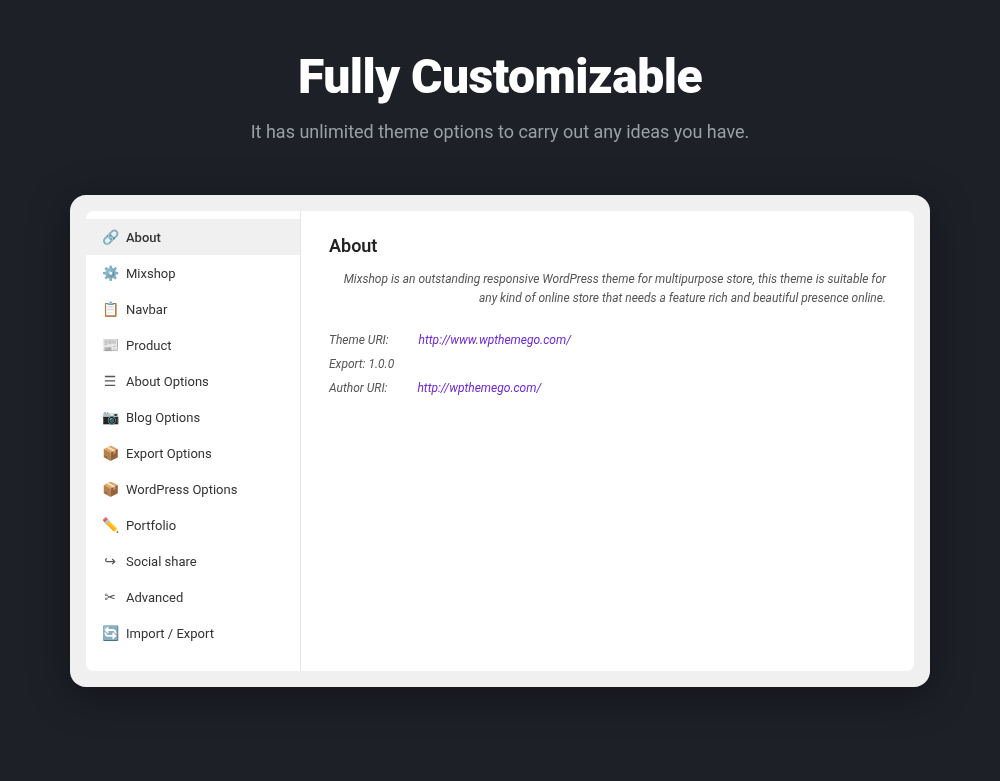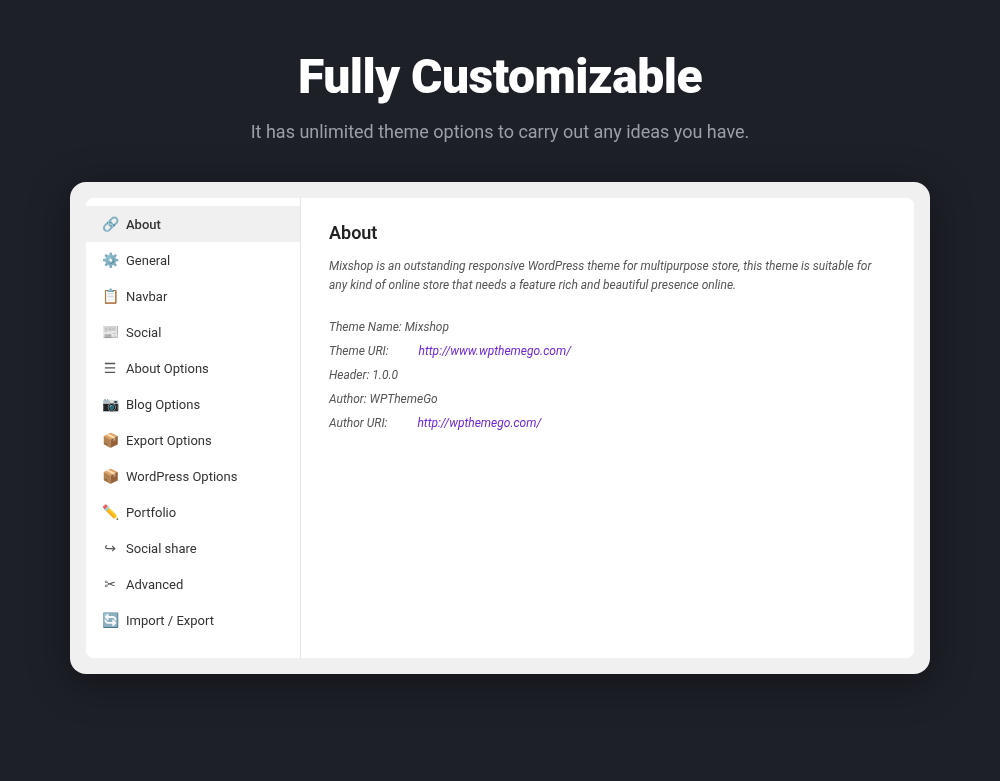--- a/index.html
+++ b/index.html
@@ -23,21 +23,21 @@
       font-size: 48px;
       font-weight: 900;
       letter-spacing: -0.5px;
       margin-bottom: 16px;
     }
 
     .subtitle {
       color: #9a9fa8;
       font-size: 18px;
       font-weight: 400;
-      margin-bottom: 20px;
+      margin-bottom: 33px;
     }
 
     .ui-container {
       background: #f0f0f0;
       border-radius: 16px;
       padding: 16px;
       width: 860px;
       max-width: 95%;
       box-shadow: 0 8px 40px rgba(0,0,0,0.4);
     }
@@ -96,20 +96,21 @@
       color: #222;
       margin-bottom: 14px;
     }
 
     .about-description {
       font-size: 12px;
       color: #555;
       line-height: 1.6;
       margin-bottom: 20px;
       font-style: italic;
+      text-align: right;
     }
 
     .theme-details {
       font-size: 12px;
       color: #555;
       line-height: 2;
       font-style: italic;
     }
 
     .theme-details a {
@@ -133,29 +134,29 @@
 <div class="ui-container">
   <div class="wp-panel">
 
     <div class="sidebar">
       <div class="sidebar-item active">
         <span class="icon">🔗</span>
         <span>About</span>
       </div>
       <div class="sidebar-item">
         <span class="icon">⚙️</span>
-        <span>General</span>
+        <span>Mixshop</span>
       </div>
       <div class="sidebar-item">
         <span class="icon">📋</span>
         <span>Navbar</span>
       </div>
       <div class="sidebar-item">
         <span class="icon">📰</span>
-        <span>Social</span>
+        <span>Product</span>
       </div>
       <div class="sidebar-item">
         <span class="icon">☰</span>
         <span>About Options</span>
       </div>
       <div class="sidebar-item">
         <span class="icon">📷</span>
         <span>Blog Options</span>
       </div>
       <div class="sidebar-item">
@@ -181,26 +182,24 @@
       <div class="sidebar-item">
         <span class="icon">🔄</span>
         <span>Import / Export</span>
       </div>
     </div>
 
     <div class="main-content">
       <h2 class="content-title">About</h2>
       <p class="about-description">Mixshop is an outstanding responsive WordPress theme for multipurpose store, this theme is suitable for any kind of online store that needs a feature rich and beautiful presence online.</p>
       <div class="theme-details">
-        <span class="detail-line">Theme Name: Mixshop</span>
         <span class="detail-line">
           <span>Theme URI: </span><a href="#">http://www.wpthemego.com/</a>
         </span>
-        <span class="detail-line">Header: 1.0.0</span>
-        <span class="detail-line">Author: WPThemeGo</span>
+        <span class="detail-line">Export: 1.0.0</span>
         <span class="detail-line">
           <span>Author URI: </span><a href="#">http://wpthemego.com/</a>
         </span>
       </div>
     </div>
 
   </div>
 </div>
 
 </body></html>

